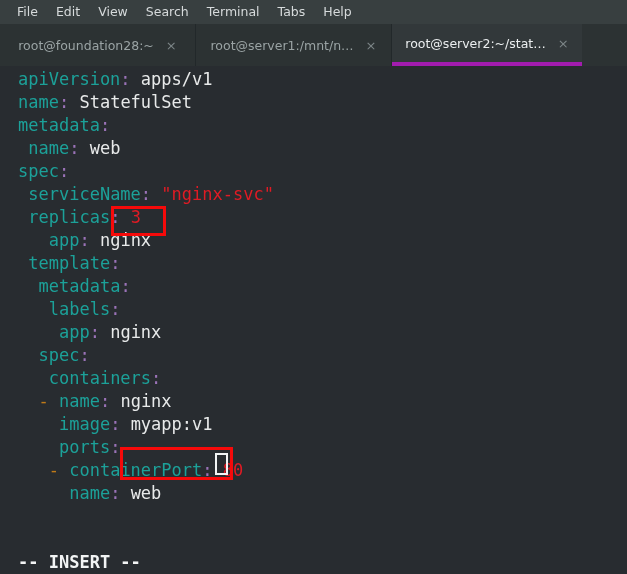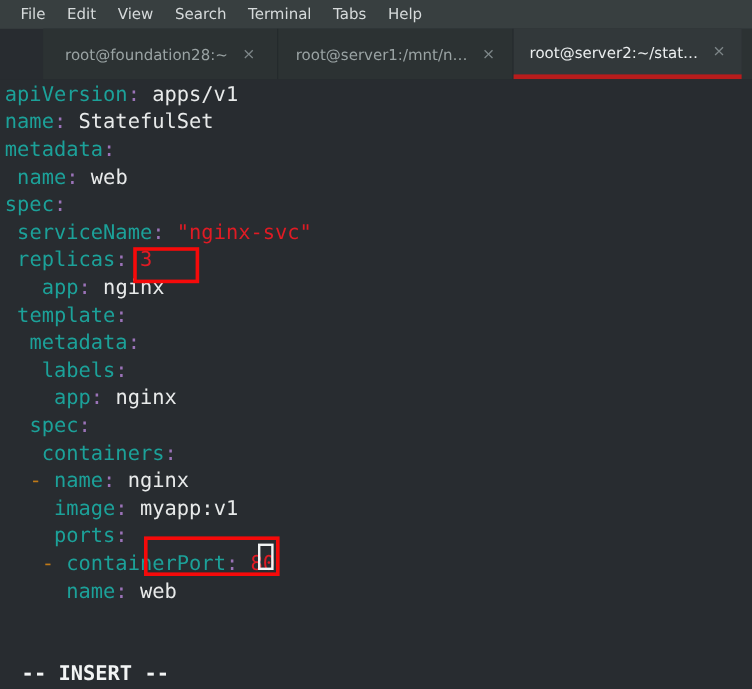--- a/index.html
+++ b/index.html
@@ -34,42 +34,41 @@
     cursor: default;
   }
 
   
   .tabbar {
     height: 42px;
     background: #2c3233;
     display: flex;
     align-items: stretch;
     box-sizing: border-box;
-    margin-left: 36px;
   }
   .tab {
     display: flex;
     align-items: center;
     justify-content: center;
     position: relative;
     box-sizing: border-box;
     padding: 0 10px;
     cursor: default;
   }
   .tab.inactive {
     background: #2c3233;
     width: 195px;
   }
   .tab.inactive .tab-title {
     color: #9aa3a4;
   }
   .tab.active {
     background: #32383a;
     width: 190px;
-    border-bottom: 4px solid #b91c1c;
+    border-bottom: 4px solid #a21caf;
     justify-content: center;
   }
   .tab.active .tab-title {
     color: #ebeeef;
   }
   .tab-title {
     font-family: "DejaVu Sans", sans-serif;
     font-size: 12.5px;
     white-space: nowrap;
     overflow: hidden;
@@ -96,21 +95,21 @@
     box-sizing: border-box;
     overflow: hidden;
   }
   .line {
     height: 23px;
     line-height: 23px;
     font-size: 17px;
     font-family: "DejaVu Sans Mono", monospace;
     white-space: pre;
     color: #e8eaea;
-    padding-left: 4px;
+    padding-left: 18px;
     letter-spacing: 0px;
   }
   .k   { color: #1ca199; }   
   .c   { color: #9b73b8; }   
   .v   { color: #e8eaea; }   
   .s   { color: #e01b24; }   
   .n   { color: #e01b24; }   
   .d   { color: #c07a18; }   
 
   .statusline {

